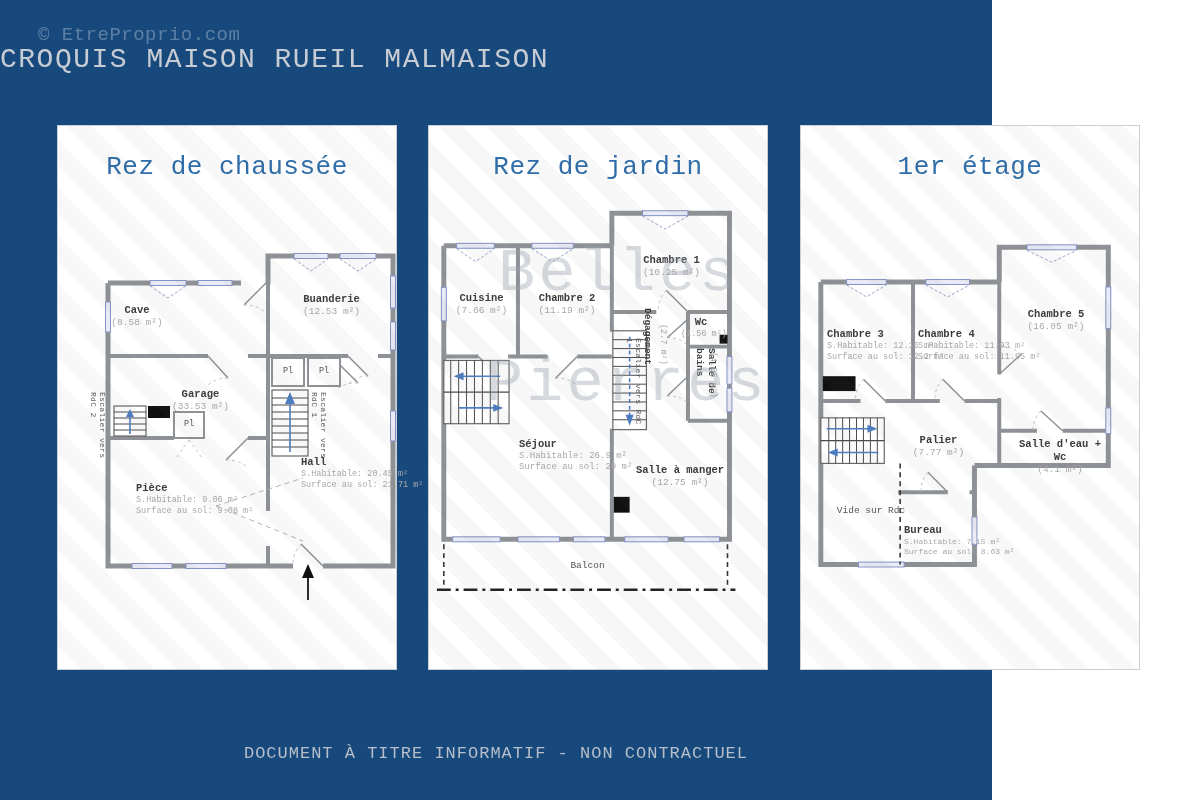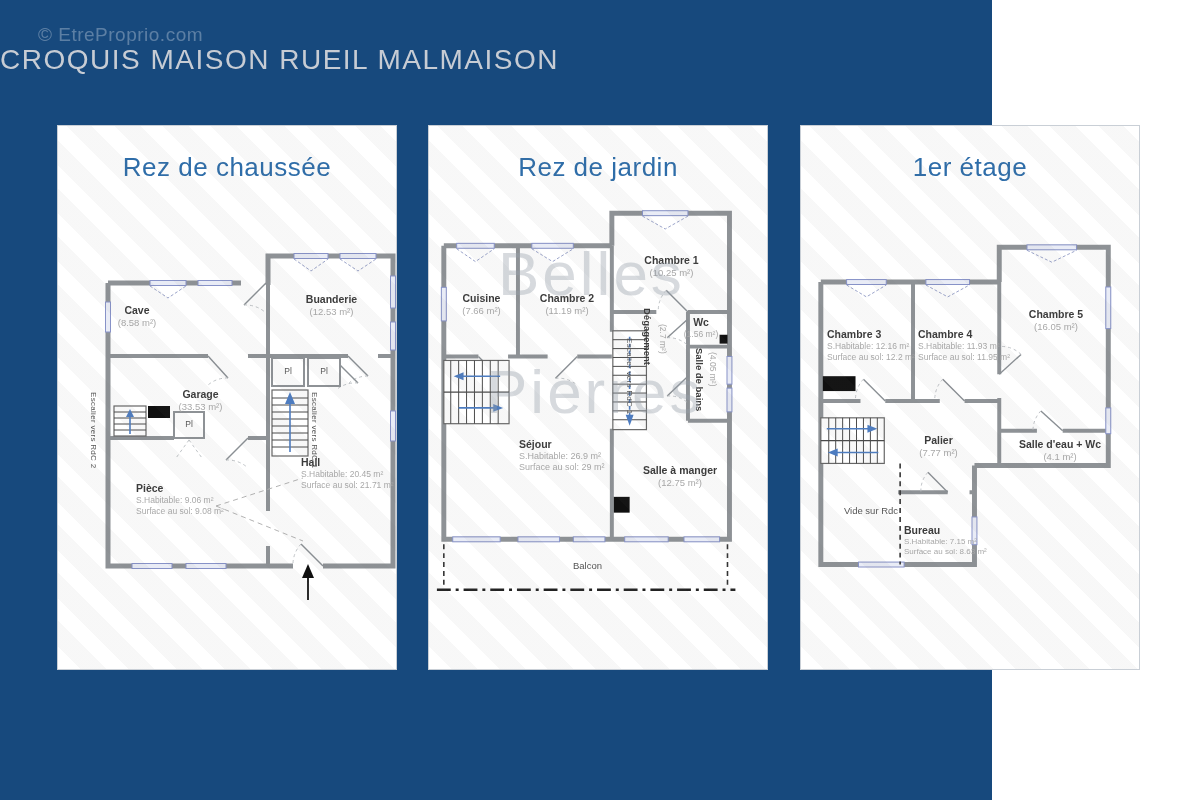--- a/index.html
+++ b/index.html
@@ -1,18 +1,18 @@
 <!DOCTYPE html>
 <html style="--background: #17497d; --heading: #c7ccd4; --footer: #b6bfc9; --panel-title: #2e6da9; --wall: #8e9296; --window-accent: #8792c8; --stair-arrow: #4d7cc0; --room-name: #3b3b3b; --room-area: #a9a9a9; --watermark: #97a0ab;"><head>
 <meta charset="utf-8">
 <style>
   * { box-sizing: border-box; margin: 0; padding: 0; }
   html,body { width:1200px; height:800px; overflow:hidden; }
   body { font-family:"Liberation Sans", sans-serif; }
-  .page { position:relative; width:992px; height:800px; background:var(--background,#17497d); }
+  .page { position:relative; width:992px; height:800px; background:var(--background,#17497d);font-family:Liberation Mono, monospace; }
 
   .credit { position:absolute; left:38px; top:24px; font-size:19px; letter-spacing:0.5px;
             color:rgba(205,215,230,0.38); }
   .doc-title { position:absolute; left:0; top:44px; width:100%; 
                font-size:28px; font-weight:400; letter-spacing:1.5px; color:var(--heading,#c7ccd4); }
   .footer-note { position:absolute; left:0; top:744px; width:100%; text-align:center;
                  font-size:17px; font-weight:400; letter-spacing:1px; color:var(--footer,#b6bfc9); }
 
   .panel { position:absolute; top:125px; width:340px; height:545px; background:#ffffff;
            border:1px solid #c9cfd6; }
@@ -52,21 +52,21 @@
   .rline { font-size:8.5px; color:var(--room-area,#a9a9a9); white-space:nowrap; }
   .center { text-align:center; }
   .small-label { font-size:9.5px; color:#555; }
   .pl-label { position:absolute; font-size:8.5px; color:#555; text-align:center; }
   .vert { writing-mode:vertical-rl; text-orientation:mixed; }
   .esc-label { position:absolute; font-size:8px; color:#555; letter-spacing:0.3px; }
 
   .big-watermark { position:absolute; pointer-events:none; font-size:62px; font-weight:500;
                    letter-spacing:3px; color:var(--watermark,#97a0ab); opacity:0.38; }
   #wm-word-1 { left:498px; top:238px; }
-  #wm-word-2 { left:486px; top:356px; }
+  #wm-word-2 { left:486px; top:348px; }
   #wm-word-3 { left:464px; top:464px; }
 </style>
 </head>
 <body>
 
 <div class="page">
 
   <div class="credit">© EtreProprio.com</div>
   <h1 class="doc-title">CROQUIS MAISON RUEIL MALMAISON</h1>
 
@@ -319,13 +319,14 @@
     <div class="lbl" style="left:103px; top:398px; width:80px;">
       <div class="rname">Bureau</div>
       <div class="rline" style="font-size:8px;">S.Habitable: 7.15 m²</div>
       <div class="rline" style="font-size:8px;">Surface au sol: 8.63 m²</div>
     </div>
   </section>
 
   <div class="big-watermark" id="wm-word-1">Belles</div>
   <div class="big-watermark" id="wm-word-2">Pierres</div>
 
+  <div class="footer-note">DOCUMENT À TITRE INFORMATIF - NON CONTRACTUEL</div>
 </div>
 
 </body></html>

